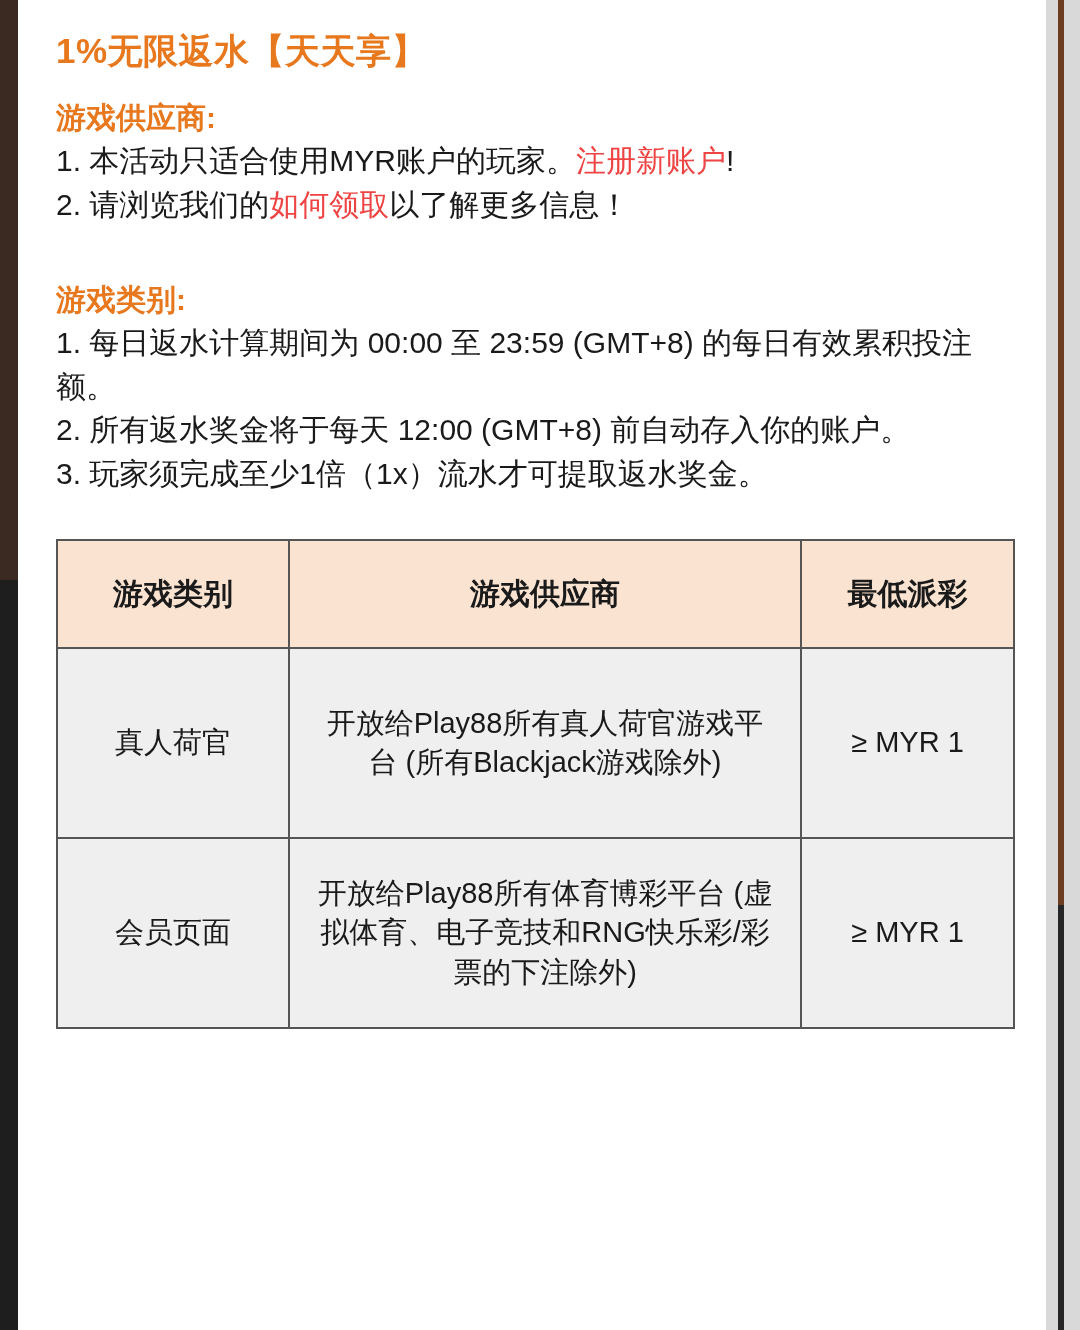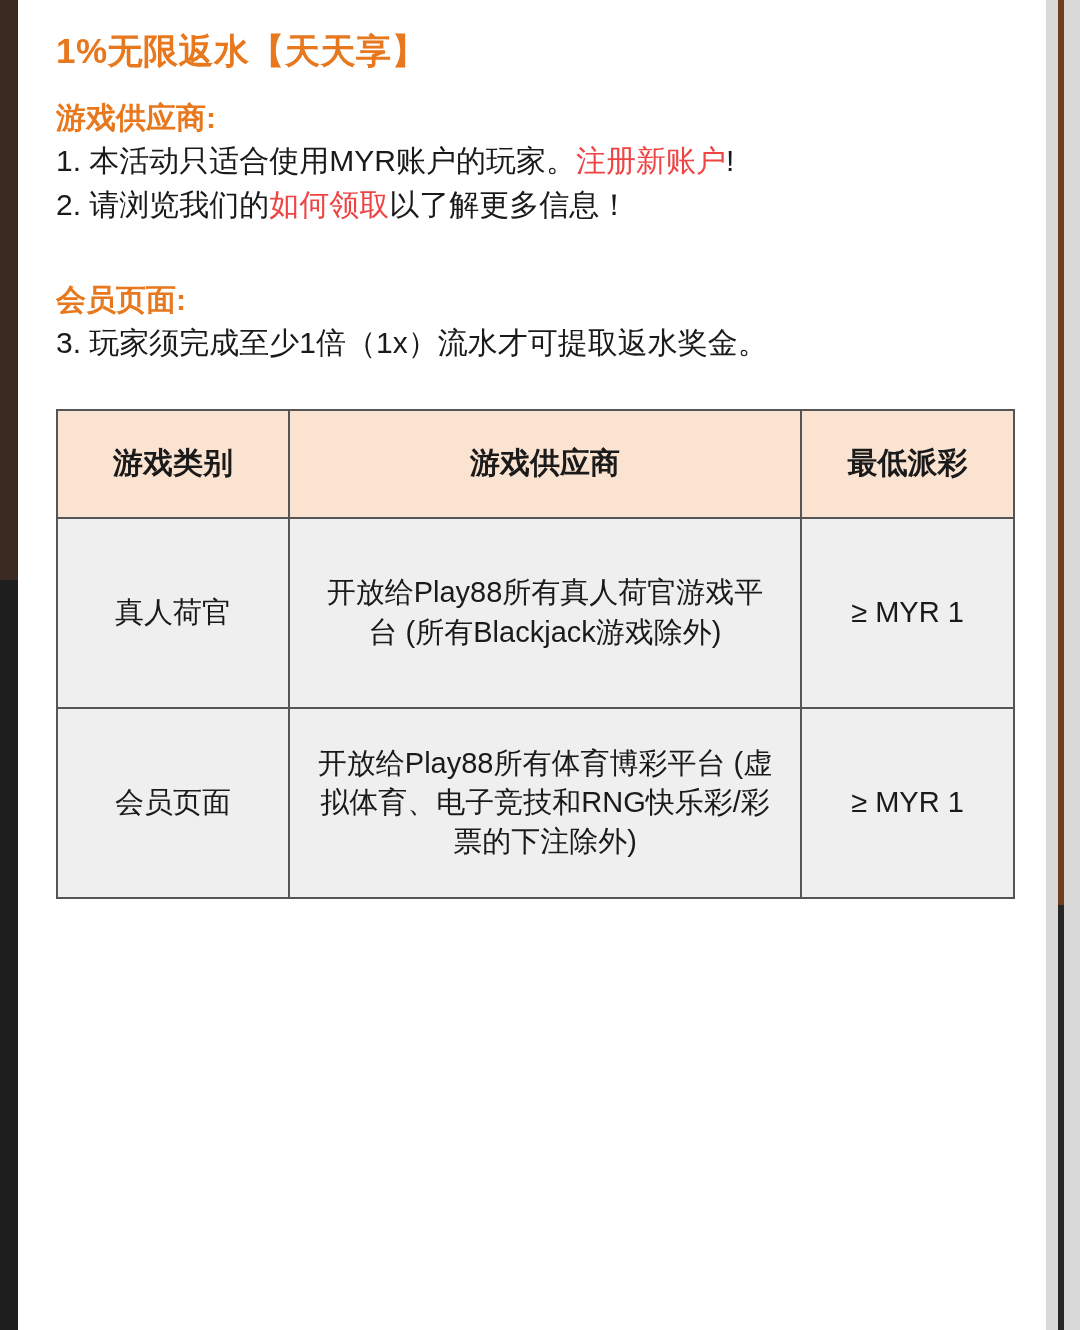--- a/index.html
+++ b/index.html
@@ -132,22 +132,24 @@
   <div class="para tight">
     <span>1. 本活动只适合使用MYR账户的玩家。</span><span class="link">注册新账户</span><span>!</span>
   </div>
 
   <div class="para tight">
     <span>2. 请浏览我们的</span><span class="link">如何领取</span><span>以了解更多信息！</span>
   </div>
 
   <div class="spacer-lg"></div>
 
-  <div class="section-head">会员页面:</div>
+  <div class="section-head">游戏类别:</div>
 
+  <div class="para tight">1. 每日返水计算期间为 00:00 至 23:59 (GMT+8) 的每日有效累积投注额。</div>
+  <div class="para tight">2. 所有返水奖金将于每天 12:00 (GMT+8) 前自动存入你的账户。</div>
   <div class="para tight">3. 玩家须完成至少1倍（1x）流水才可提取返水奖金。</div>
 
   <div class="spacer-lg"></div>
 
 
   <table class="providers">
     <colgroup>
       <col class="c1">
         <col class="c2">
         <col class="c3">

